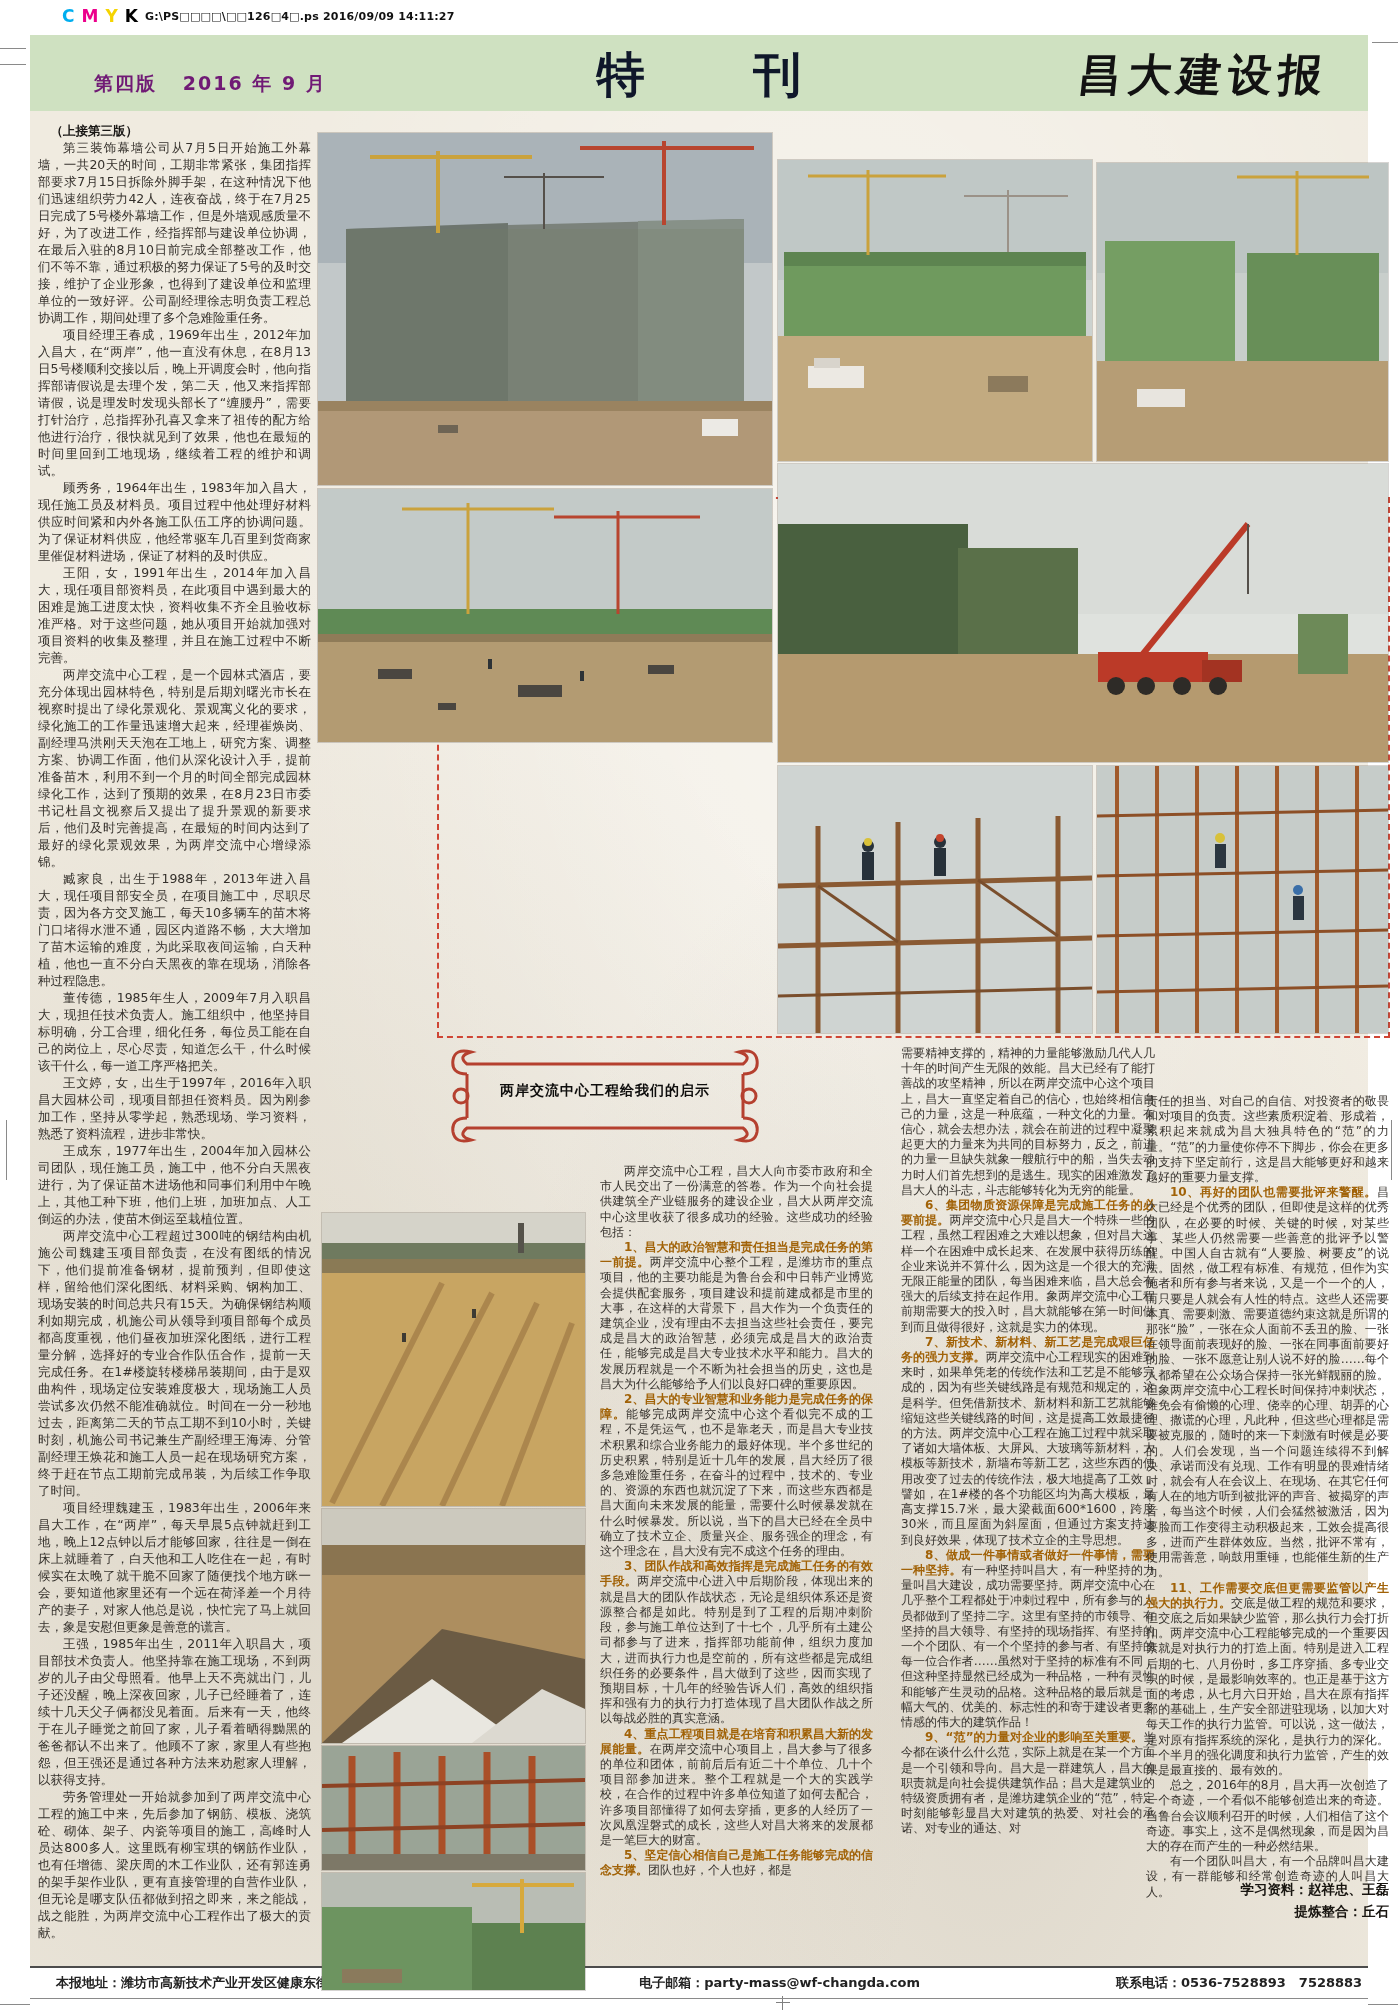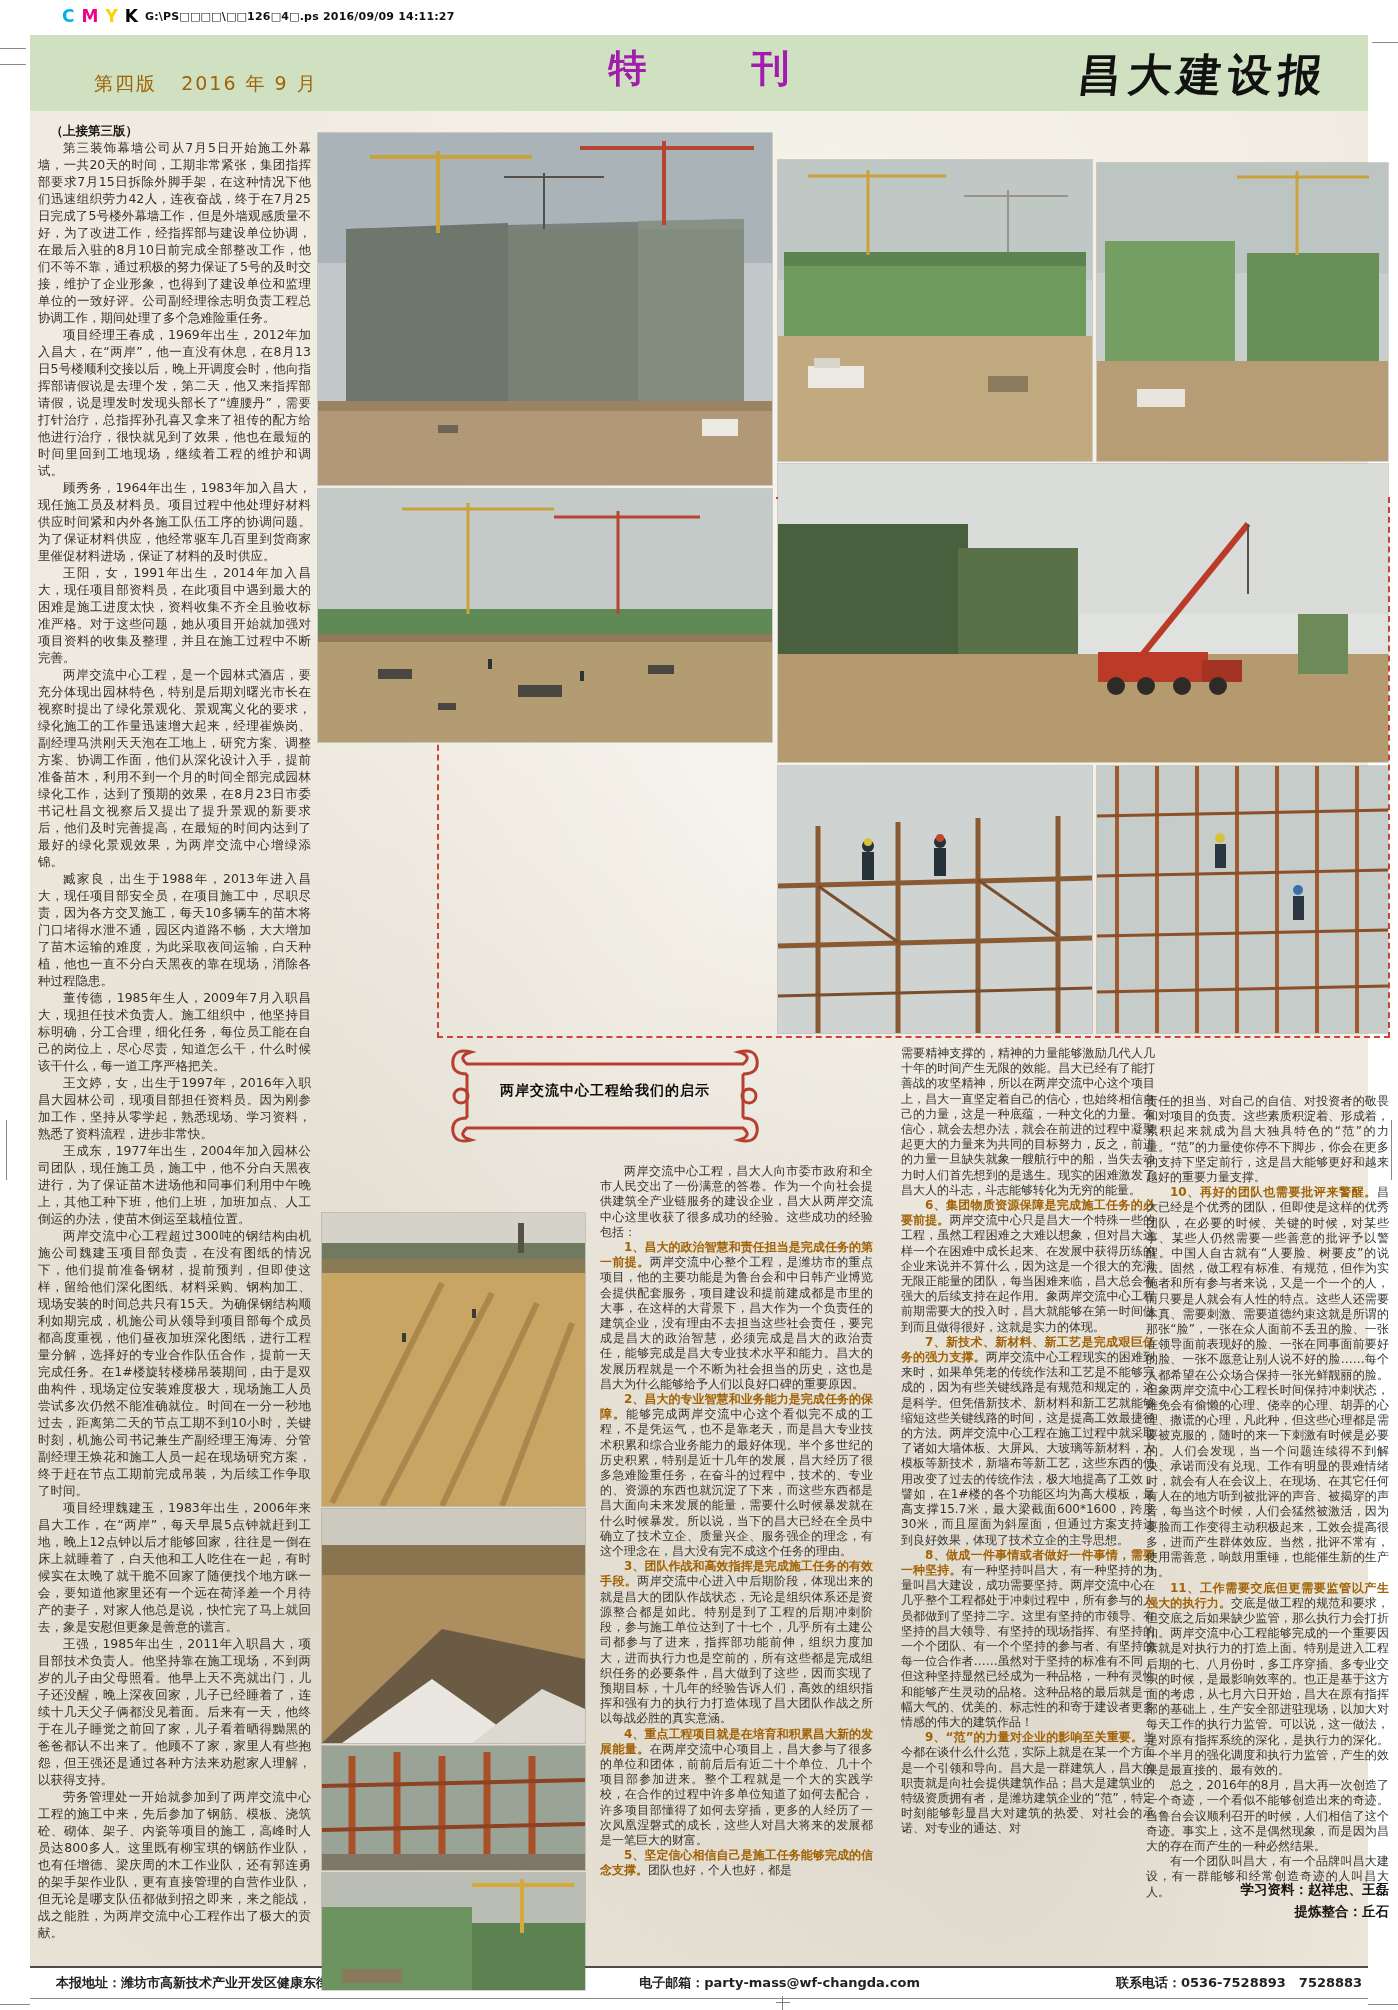--- a/index.html
+++ b/index.html
@@ -11,23 +11,23 @@
   .cmyk{font-size:17px;font-weight:900;}
   .cmyk.c{color:#00aeef}.cmyk.m{color:#ec008c}.cmyk.y{color:#f5d400}.cmyk.k{color:#000}
   .fileinfo{font-size:11px;font-weight:bold;color:#111;margin-left:0;letter-spacing:.2px;}
   
   .paper{position:absolute;left:30px;top:35px;width:1338px;height:1931px;background:#f0ebe0;
          background-image:radial-gradient(ellipse at 18% 78%,rgba(176,166,146,.28),transparent 45%),
                           radial-gradient(ellipse at 72% 88%,rgba(168,158,140,.25),transparent 40%),
                           radial-gradient(ellipse at 60% 30%,rgba(255,255,255,.5),transparent 60%);}
   
   .masthead{position:absolute;left:30px;top:35px;width:1338px;height:76px;background:#cfe1c1;}
-  .edition{position:absolute;left:64px;bottom:14px;font-size:19px;font-weight:normal;color:#a16207;letter-spacing:2px;}
-  .page-title{position:absolute;left:0;right:0;top:8px;text-align:center;font-size:38px;font-weight:900;
-              color:#a21caf;letter-spacing:46px;text-indent:46px;}
+  .edition{position:absolute;left:64px;bottom:14px;font-size:19px;font-weight:bold;color:#701a75;letter-spacing:2px;}
+  .page-title{position:absolute;left:0;right:0;top:8px;text-align:center;font-size:48px;font-weight:900;
+              color:#0f172a;letter-spacing:46px;text-indent:46px;}
   .paper-name{position:absolute;right:40px;bottom:6px;font-size:44px;font-weight:bold;color:#121212;
               font-family:"DejaVu Serif","Liberation Serif",serif;transform:skewX(-6deg);letter-spacing:6px;}
   
   .mark{position:absolute;background:#8a8a8a;}
   
   .col-left{position:absolute;left:38px;top:122px;width:273px;height:1842px;overflow:hidden;
             font-size:12.5px;line-height:17px;text-align:justify;color:#34302b;}
   .col-left p{margin:0;text-indent:2em;}
   .col-left p.lead{font-weight:bold;text-indent:1em;color:#191715;}
   .art-col{position:absolute;font-size:12px;line-height:15.2px;text-align:justify;color:#37332e;overflow:hidden;}

